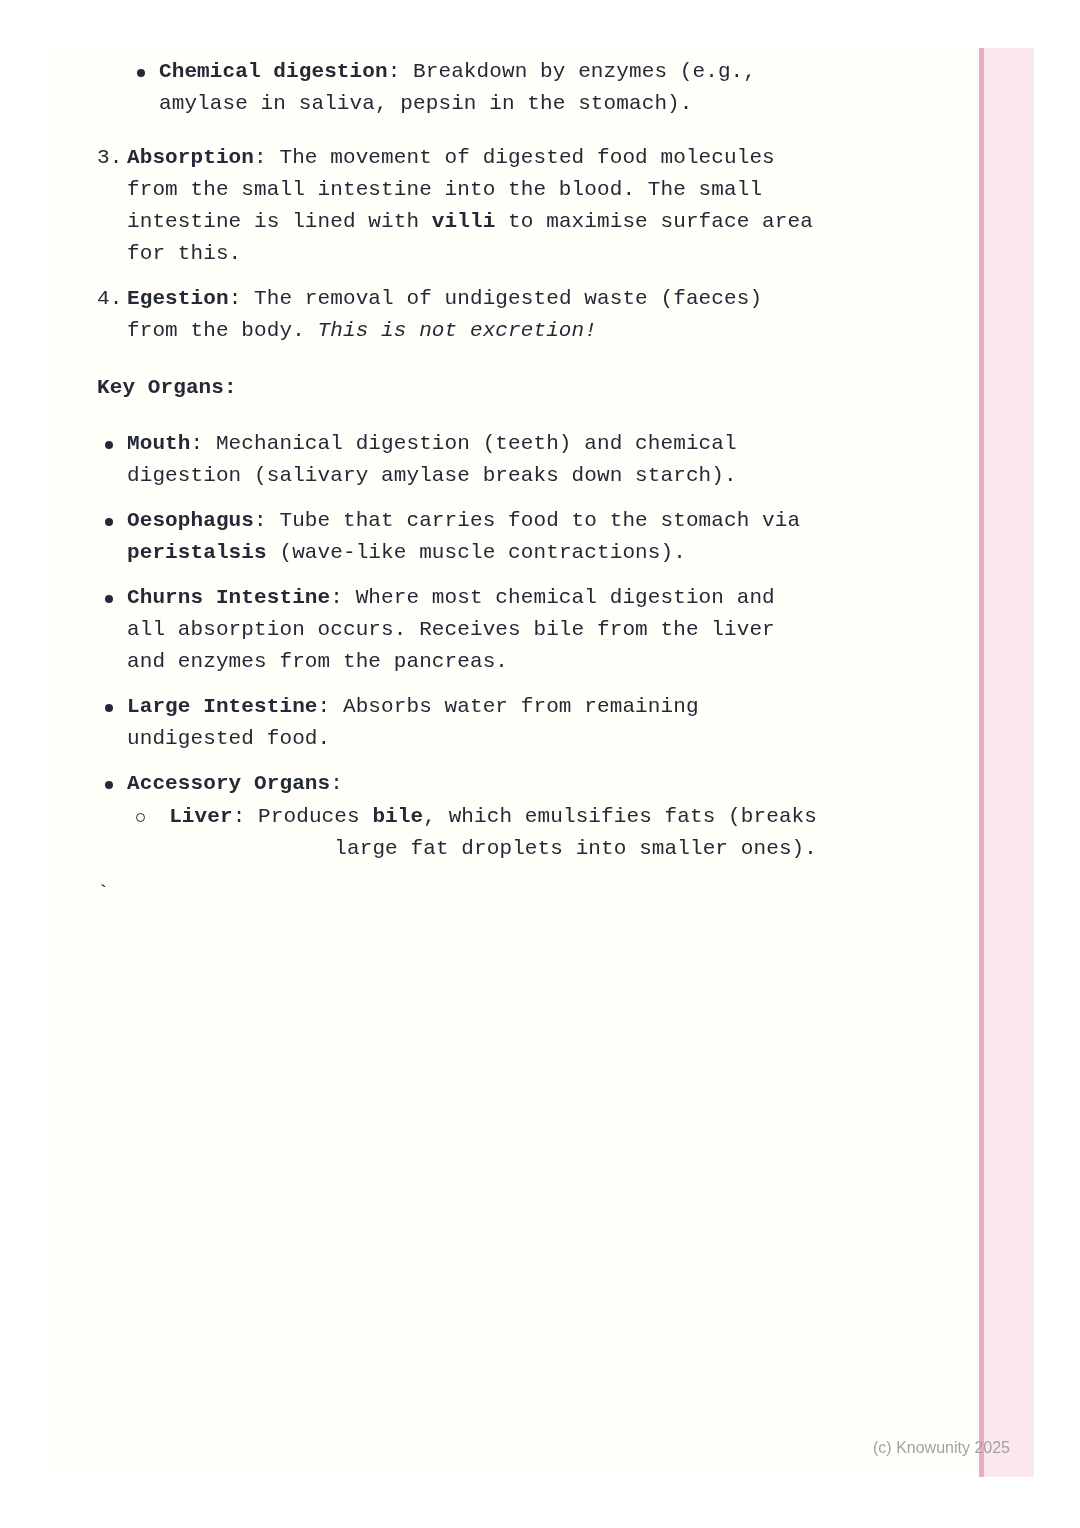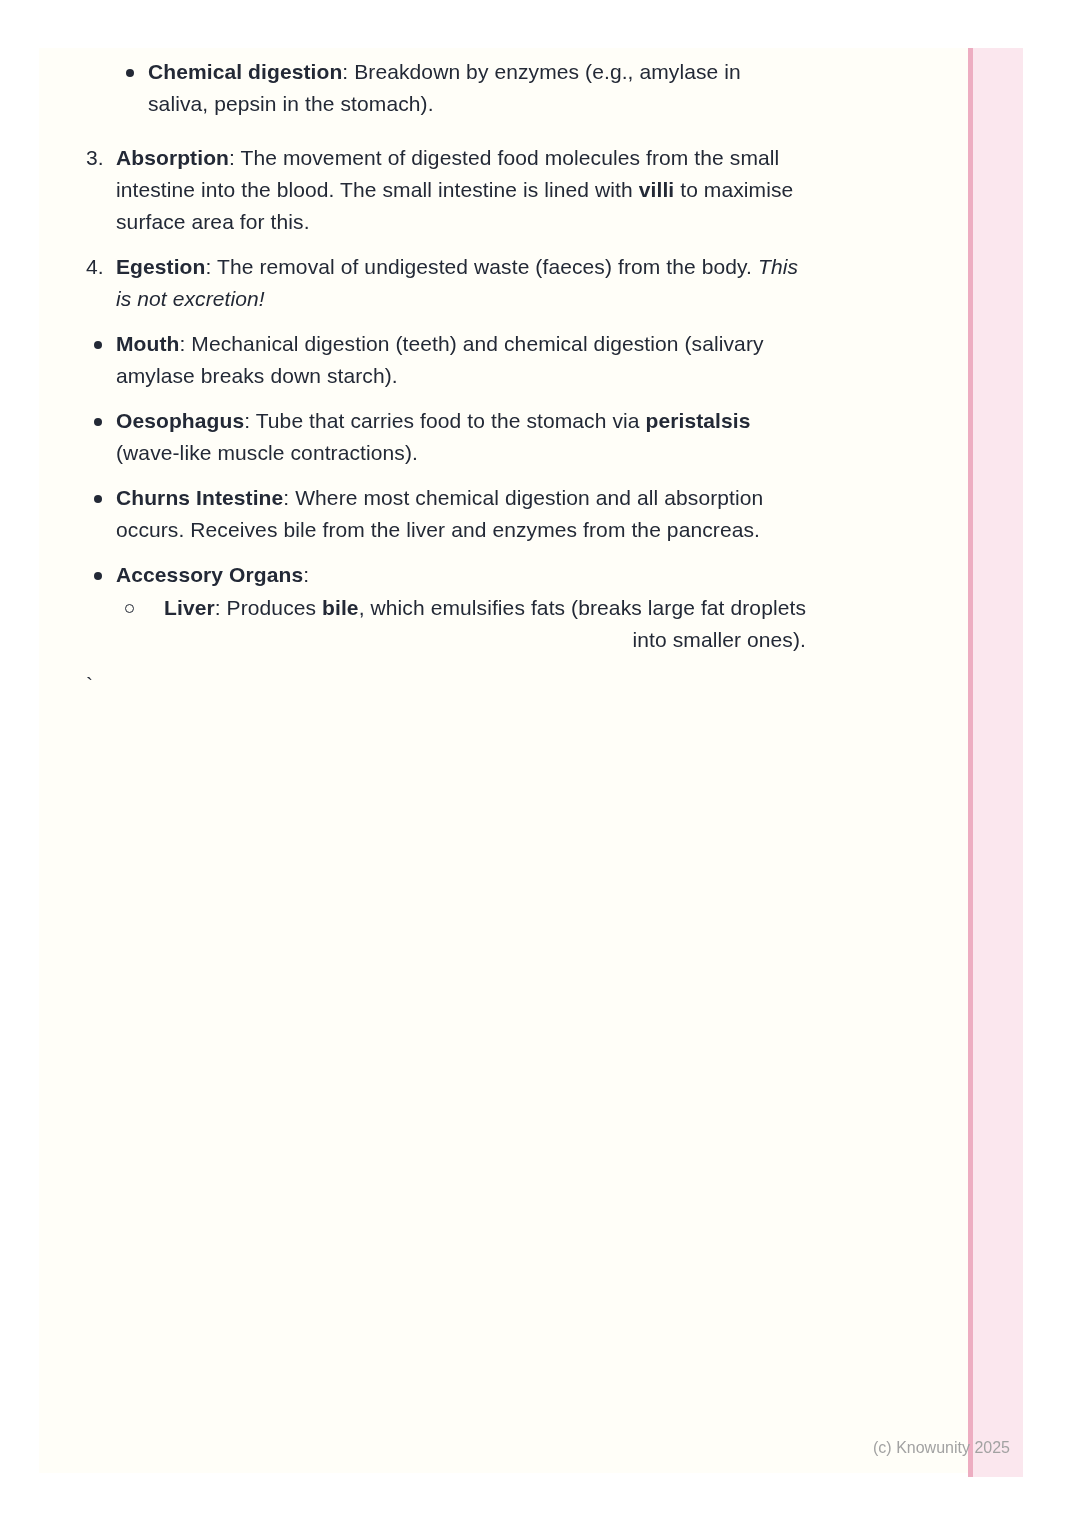--- a/index.html
+++ b/index.html
@@ -3,22 +3,23 @@
 <meta charset="utf-8">
 <style>
   html,body{margin:0;padding:0;}
   body{
     width:1080px;height:1528px;position:relative;
     background:var(--outer,#ffffff);
     font-family:"Liberation Sans",sans-serif;
     overflow:hidden;
   }
   .paper{
-    position:absolute;left:39px;top:48px;width:984px;height:1425px;
+    position:absolute;left:50px;top:48px;width:984px;height:1425px;
     background:var(--paper,#fffef8);
+    font-family:Liberation Mono, monospace;
   }
   .stripe{
     position:absolute;top:0;right:0;width:55px;height:1429px;
     background:var(--stripe_fill,#fbe7ee);
     border-left:5px solid var(--stripe_line,#edadc1);
     box-sizing:border-box;
   }
   .content{
     position:absolute;left:47px;top:8px;width:720px;
     color:var(--text,#232936);
@@ -55,22 +56,24 @@
 </style>
 </head>
 <body>
 
 <div class="paper">
   <div class="stripe"></div>
   <div class="content">
       <div class="block lvl2"><span class="dot"></span><span class="b ">Chemical digestion</span><span class="">: Breakdown by enzymes (e.g., amylase in saliva, pepsin in the stomach).</span></div>
       <div class="block num"><span class="num-label">3.</span><span class="b ">Absorption</span><span class="">: The movement of digested food molecules from the small intestine into the blood. The small intestine is lined with </span><span class="b ">villi</span><span class=""> to maximise surface area for this.</span></div>
       <div class="block num"><span class="num-label">4.</span><span class="b ">Egestion</span><span class="">: The removal of undigested waste (faeces) from the body. </span><span class="i">This is not excretion!</span></div>
+      <div class="block heading"><span class="b ">Key Organs:</span></div>
       <div class="block lvl1"><span class="dot"></span><span class="b ">Mouth</span><span class="">: Mechanical digestion (teeth) and chemical digestion (salivary amylase breaks down starch).</span></div>
       <div class="block lvl1"><span class="dot"></span><span class="b ">Oesophagus</span><span class="">: Tube that carries food to the stomach via </span><span class="b ">peristalsis</span><span class=""> (wave-like muscle contractions).</span></div>
       <div class="block lvl1"><span class="dot"></span><span class="b ">Churns Intestine</span><span class="">: Where most chemical digestion and all absorption occurs. Receives bile from the liver and enzymes from the pancreas.</span></div>
+      <div class="block lvl1"><span class="dot"></span><span class="b ">Large Intestine</span><span class="">: Absorbs water from remaining undigested food.</span></div>
       <div class="block lvl1"><span class="dot"></span><span class="b ">Accessory Organs</span><span class="">:</span></div>
       <div class="block lvl2"><span class="circ"></span><span class="b ">Liver</span><span class="">: Produces </span><span class="b ">bile</span><span class="">, which emulsifies fats (breaks large fat droplets into smaller ones).</span></div>
       <div class="block plain"><span class="">`</span></div>
     </div>
 </div>
 
 <div class="footer">(c) Knowunity 2025</div>
 
 </body></html>

